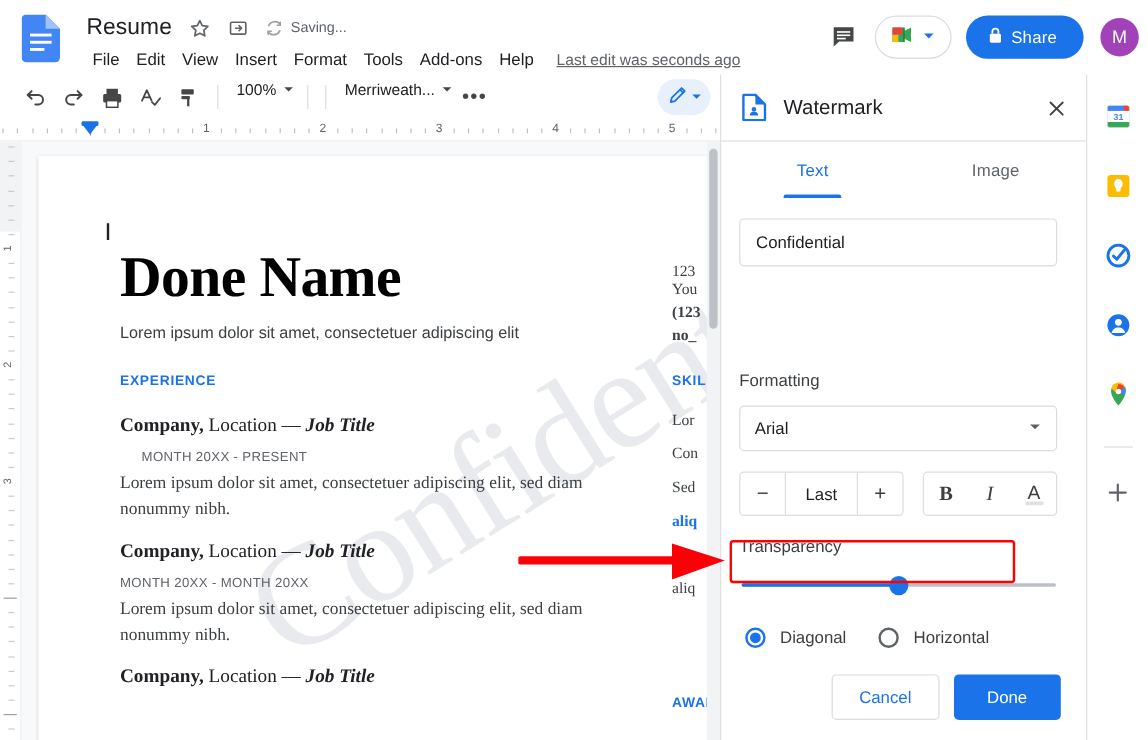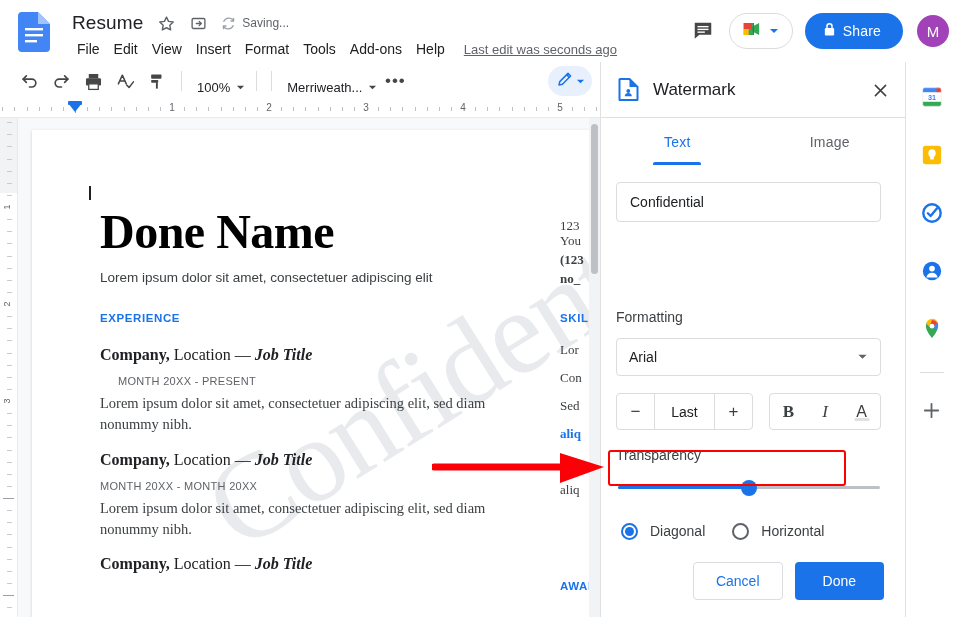--- a/index.html
+++ b/index.html
@@ -60,21 +60,21 @@
   }
 
   
   .toolbar {
     position:absolute; left:0; top:62px; width:600px; height:38px;
     background:#fff; display:flex; align-items:center; padding-left:14px;
   }
   .tb-btn { width:30px; height:30px; border-radius:4px; display:flex; align-items:center; justify-content:center; cursor:pointer; margin-right:2px; }
   .tb-sep { width:1px; height:20px; background:#dadce0; margin:0 7px; }
   .tb-drop {
-    height:28px; display:flex; align-items:flex-end; padding:0 4px 0 8px;
+    height:28px; display:flex; align-items:flex-start; padding:0 4px 0 8px;
     border-radius:4px; cursor:pointer; font-size:13px; color:#202124; white-space:nowrap;
   }
   .tb-drop .caret { margin-left:6px; }
   .tb-more { width:28px; height:28px; display:flex; align-items:center; justify-content:center; border-radius:4px; cursor:pointer; font-size:17px; color:#444746; letter-spacing:1px; }
   .edit-mode {
     position:absolute; right:8px; top:4px; height:30px; display:flex; align-items:center;
     gap:2px; background:#e8f0fe; border-radius:15px; padding:0 7px 0 8px; cursor:pointer;
   }
 
   

